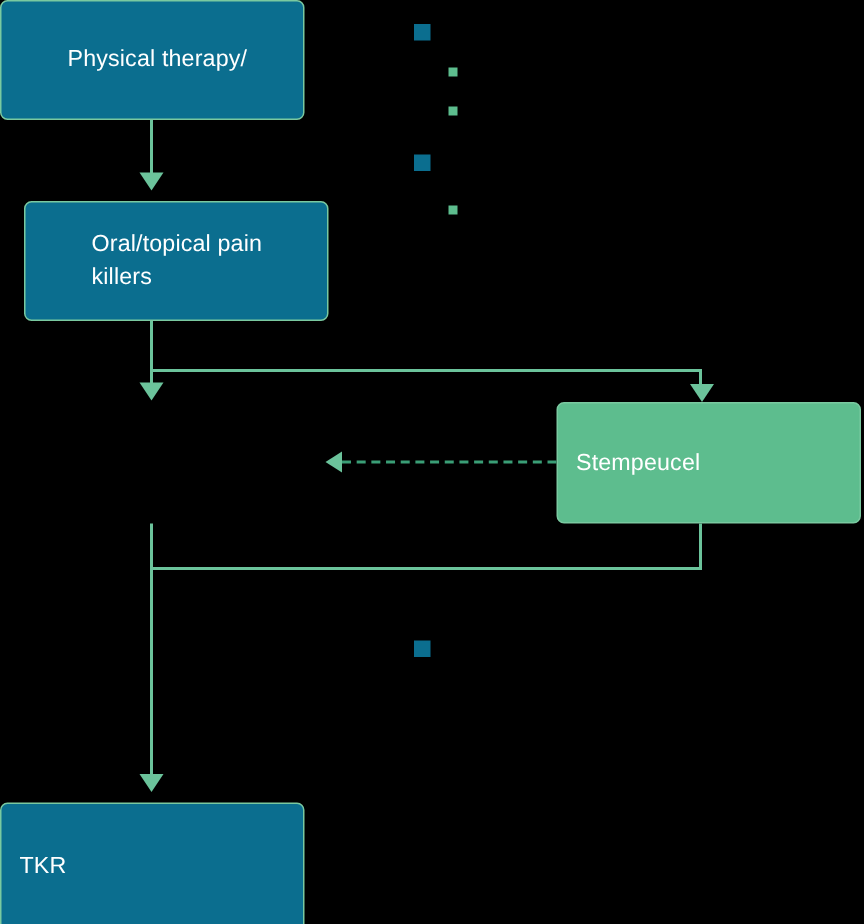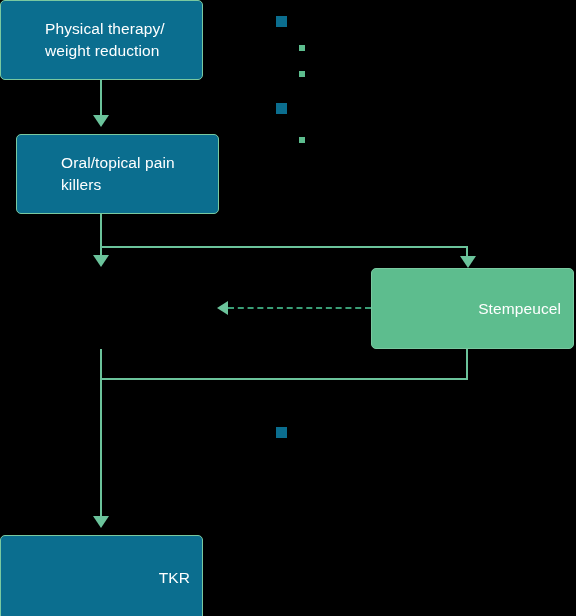--- a/index.html
+++ b/index.html
@@ -29,21 +29,21 @@
     color: #ffffff;
     font-size: 15.5px;
     line-height: 1.42;
     letter-spacing: 0.1px;
     font-weight: 400;
   }
   .node-blue { background: #0b6e8f; padding-left: 44px; }
   .node-green { background: #5dbd8e; }
 
   .node-center {
-    justify-content: flex-end;
+    justify-content: flex-start;
     padding-left: 12px;
   }
 
   .conn {
     position: absolute;
     background: #6bc39b;
   }
   .conn-v { width: 2px; }
   .conn-h { height: 2px; }
 
@@ -81,21 +81,20 @@
   .marker-green { background: #5dbd8e; }
 </style>
 </head>
 <body>
 
 <div id="canvas">
 
   <div class="node node-blue" style="left:0px; top:0px; width:203px; height:80px;">
     <div>
       <span>Physical therapy/</span><br>
-      <span>weight reduction</span>
     </div>
   </div>
 
   <div class="conn conn-v" style="left:100px; top:80px; width:2px; height:38px;"></div>
   <div class="arrowhead arrow-down" style="left:93px; top:115px;"></div>
 
   <div class="node node-blue" style="left:16px; top:134px; width:203px; height:80px;">
     <span>Oral/topical pain killers</span>
   </div>
 

